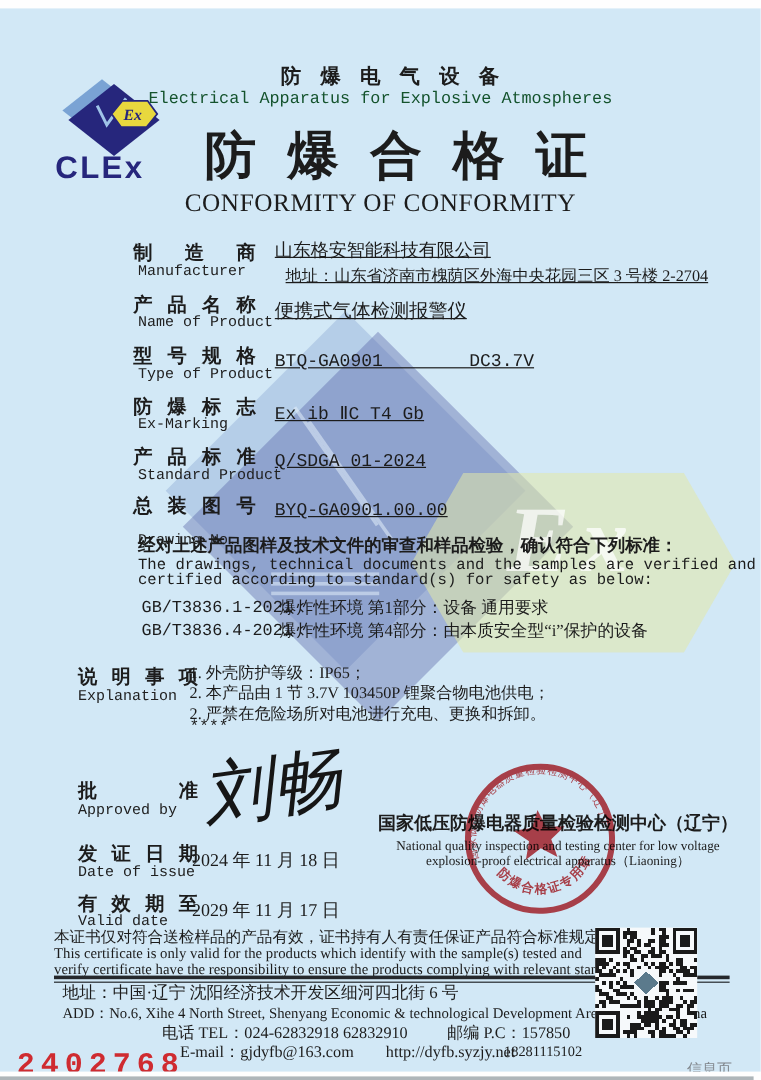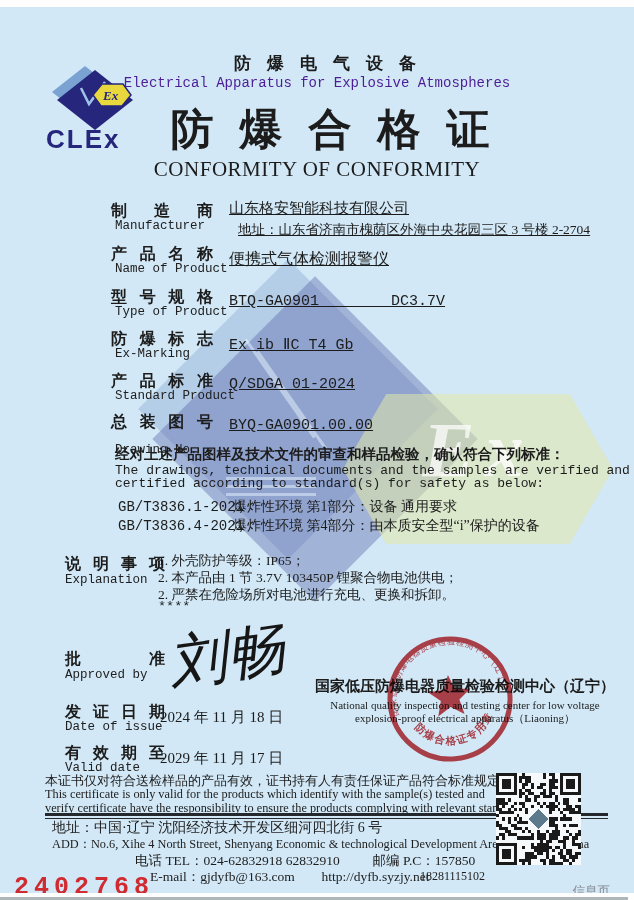--- a/index.html
+++ b/index.html
@@ -24,21 +24,21 @@
     clip-path:polygon(0% 50%,16% 0%,84% 0%,100% 50%,84% 100%,16% 100%);
   }
   .wm-ex{
     position:absolute;left:388px;top:398px;width:180px;text-align:center;
     font-family:"Liberation Serif",serif;font-weight:bold;font-style:italic;
     font-size:78px;color:rgba(255,255,255,.72);letter-spacing:10px;
   }
   
   .hdr{position:absolute;left:0;width:634px;text-align:center;}
   .t-zh-small{top:45px;font-size:17px;font-weight:bold;letter-spacing:16px;padding-left:16px;font-family:"Liberation Serif",serif;}
-  .t-en-small{top:68px;font-size:14px;font-family:"Liberation Mono",monospace;color:#4c1d95;}
+  .t-en-small{top:68px;font-size:14px;font-family:"Liberation Mono",monospace;color:#14532d;}
   .t-zh-main{top:94px;font-size:43px;font-weight:bold;letter-spacing:26px;padding-left:26px;font-family:"Liberation Serif",serif;}
   .t-en-main{top:150px;font-size:21px;font-family:"Liberation Serif",serif;letter-spacing:.5px;}
   .certno{position:absolute;top:172px;right:16px;font-size:15px;font-family:"Liberation Serif",serif;}
   .certno b{font-family:"Liberation Sans",sans-serif;font-size:17px;letter-spacing:.5px;}
   
   .logo{position:absolute;left:45px;top:55px;}
   
   .zh-label{
     position:absolute;left:111px;width:102px;font-weight:bold;font-size:16px;
     font-family:"Liberation Serif",serif;text-align:justify;text-align-last:justify;

